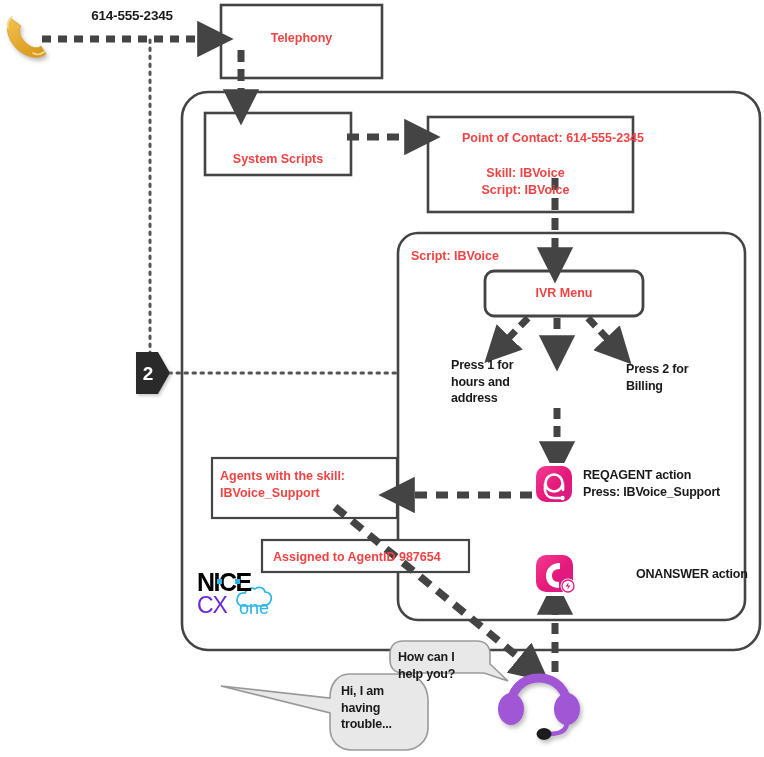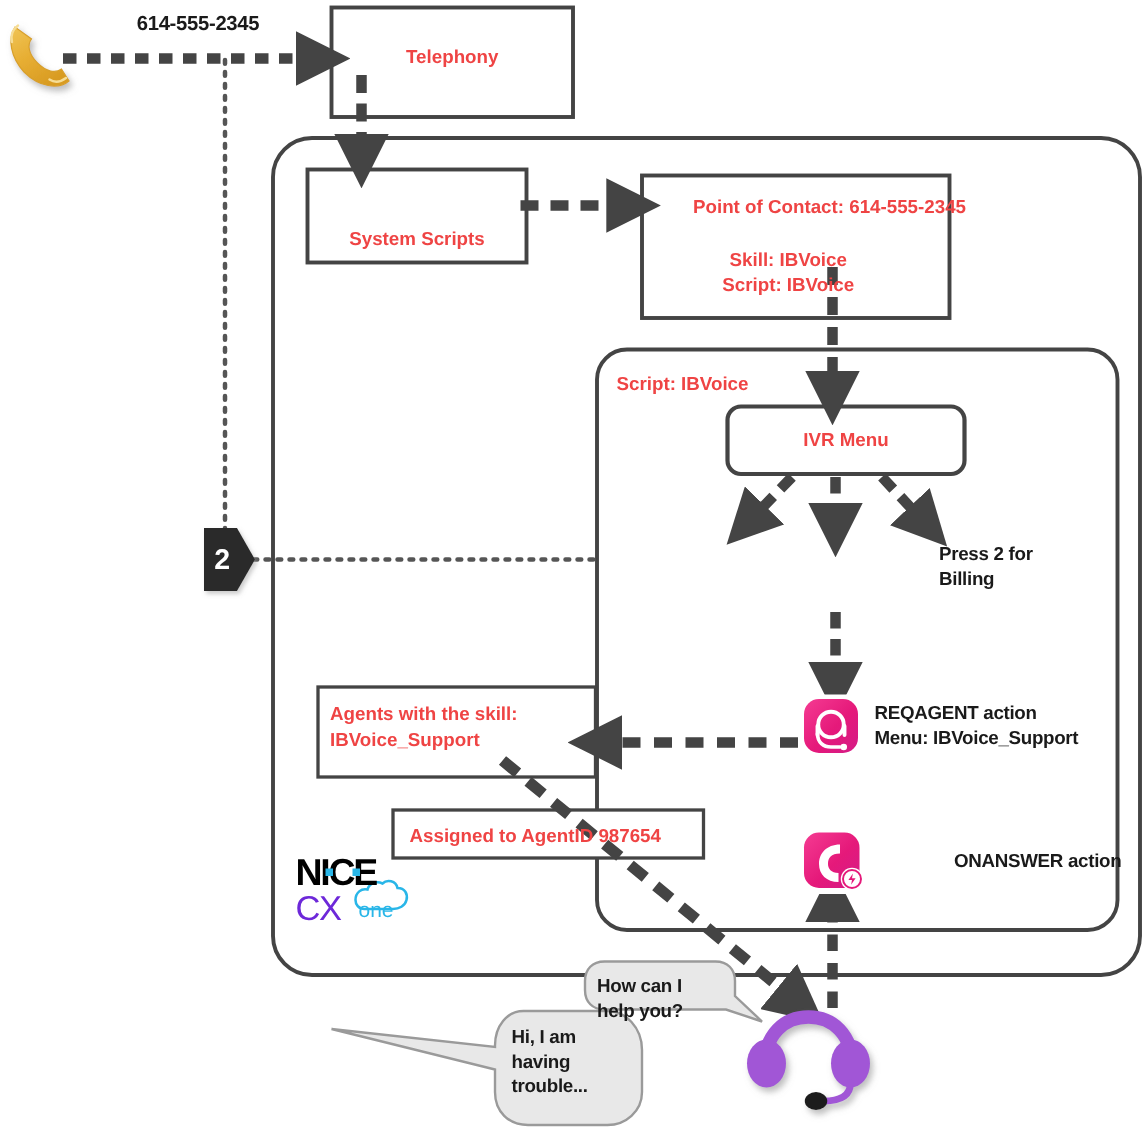--- a/index.html
+++ b/index.html
@@ -7,21 +7,21 @@
   #stage{position:relative;width:764px;height:757px;overflow:hidden;background:#fff;}
   #svgLayer{position:absolute;left:0;top:0;width:764px;height:757px;}
   .lbl{position:absolute;font-weight:bold;color:#1a1a1a;line-height:1.32;letter-spacing:-0.2px;}
   .boxlabel{position:absolute;font-weight:bold;color:#ef4444;line-height:1.4;}
   .ctr{text-align:center;}
   
   #niceLogo{position:absolute;left:197px;top:568px;width:78px;height:48px;}
   .nice-txt{position:absolute;top:0px;left:0px;font-size:25px;font-weight:bold;color:#000;letter-spacing:-1.5px;font-family:"Liberation Sans",sans-serif;}
   .nice-dot{position:absolute;width:5px;height:5px;background:#29b6e8;top:11px;}
   .cx-txt{position:absolute;top:24px;left:0px;font-size:23px;font-weight:normal;color:#6d28d9;letter-spacing:-1px;}
-  .one-txt{position:absolute;left:42px;top:30px;font-size:14px;color:#29b6e8;font-weight:normal;letter-spacing:0px;}
+  .one-txt{position:absolute;left:42px;top:30px;font-size:18px;color:#29b6e8;font-weight:normal;letter-spacing:0px;}
 </style>
 </head>
 <body>
 
 <div id="stage">
 
   <svg id="svgLayer" viewBox="0 0 764 757">
     <defs>
       <marker id="arrHeavy" markerWidth="5.2" markerHeight="5.2" refX="2.4" refY="2.6" orient="auto">
         <path d="M0,0 L5.2,2.6 L0,5.2 z" fill="#444"></path>
@@ -159,26 +159,27 @@
   <div class="boxlabel ctr" style="left:205px;top:151px;width:146px;font-size:12.5px;">System Scripts</div>
 
   <div class="boxlabel" style="left:437px;top:130px;width:195px;font-size:12.5px;margin-left:25px;">Point of Contact: 614-555-2345</div>
   <div class="boxlabel ctr" style="left:428px;top:165px;width:195px;font-size:12.5px;">Skill: IBVoice</div>
   <div class="boxlabel ctr" style="left:428px;top:182px;width:195px;font-size:12.5px;">Script: IBVoice</div>
 
   <div class="boxlabel" style="left:411px;top:248px;font-size:12.5px;">Script: IBVoice</div>
 
   <div class="boxlabel ctr" style="left:485px;top:285px;width:158px;font-size:12.5px;">IVR Menu</div>
 
+  <div class="lbl" style="left:451px;top:357px;width:72px;font-size:12.5px;">Press 1 for hours and address</div>
 
 
   <div class="lbl" style="left:626px;top:361px;width:70px;font-size:12.5px;">Press 2 for Billing</div>
 
   <div class="lbl" style="left:583px;top:467px;font-size:12.5px;">REQAGENT action</div>
-  <div class="lbl" style="left:583px;top:484px;font-size:12.5px;">Menu: IBVoice_Support</div>
+  <div class="lbl" style="left:583px;top:484px;font-size:12.5px;">Press: IBVoice_Support</div>
 
   <div class="lbl" style="left:588px;top:566px;font-size:12.5px;margin-left:48px;">ONANSWER action</div>
 
   <div class="boxlabel" style="left:220px;top:468px;font-size:12.5px;">Agents with the skill:</div>
   <div class="boxlabel" style="left:220px;top:485px;font-size:12.5px;">IBVoice_Support</div>
 
   <div class="boxlabel" style="left:273px;top:549px;font-size:12.5px;">Assigned to AgentID 987654</div>
 
   <div class="lbl" style="left:398px;top:649px;width:70px;font-size:12.5px;">How can I help you?</div>
 

